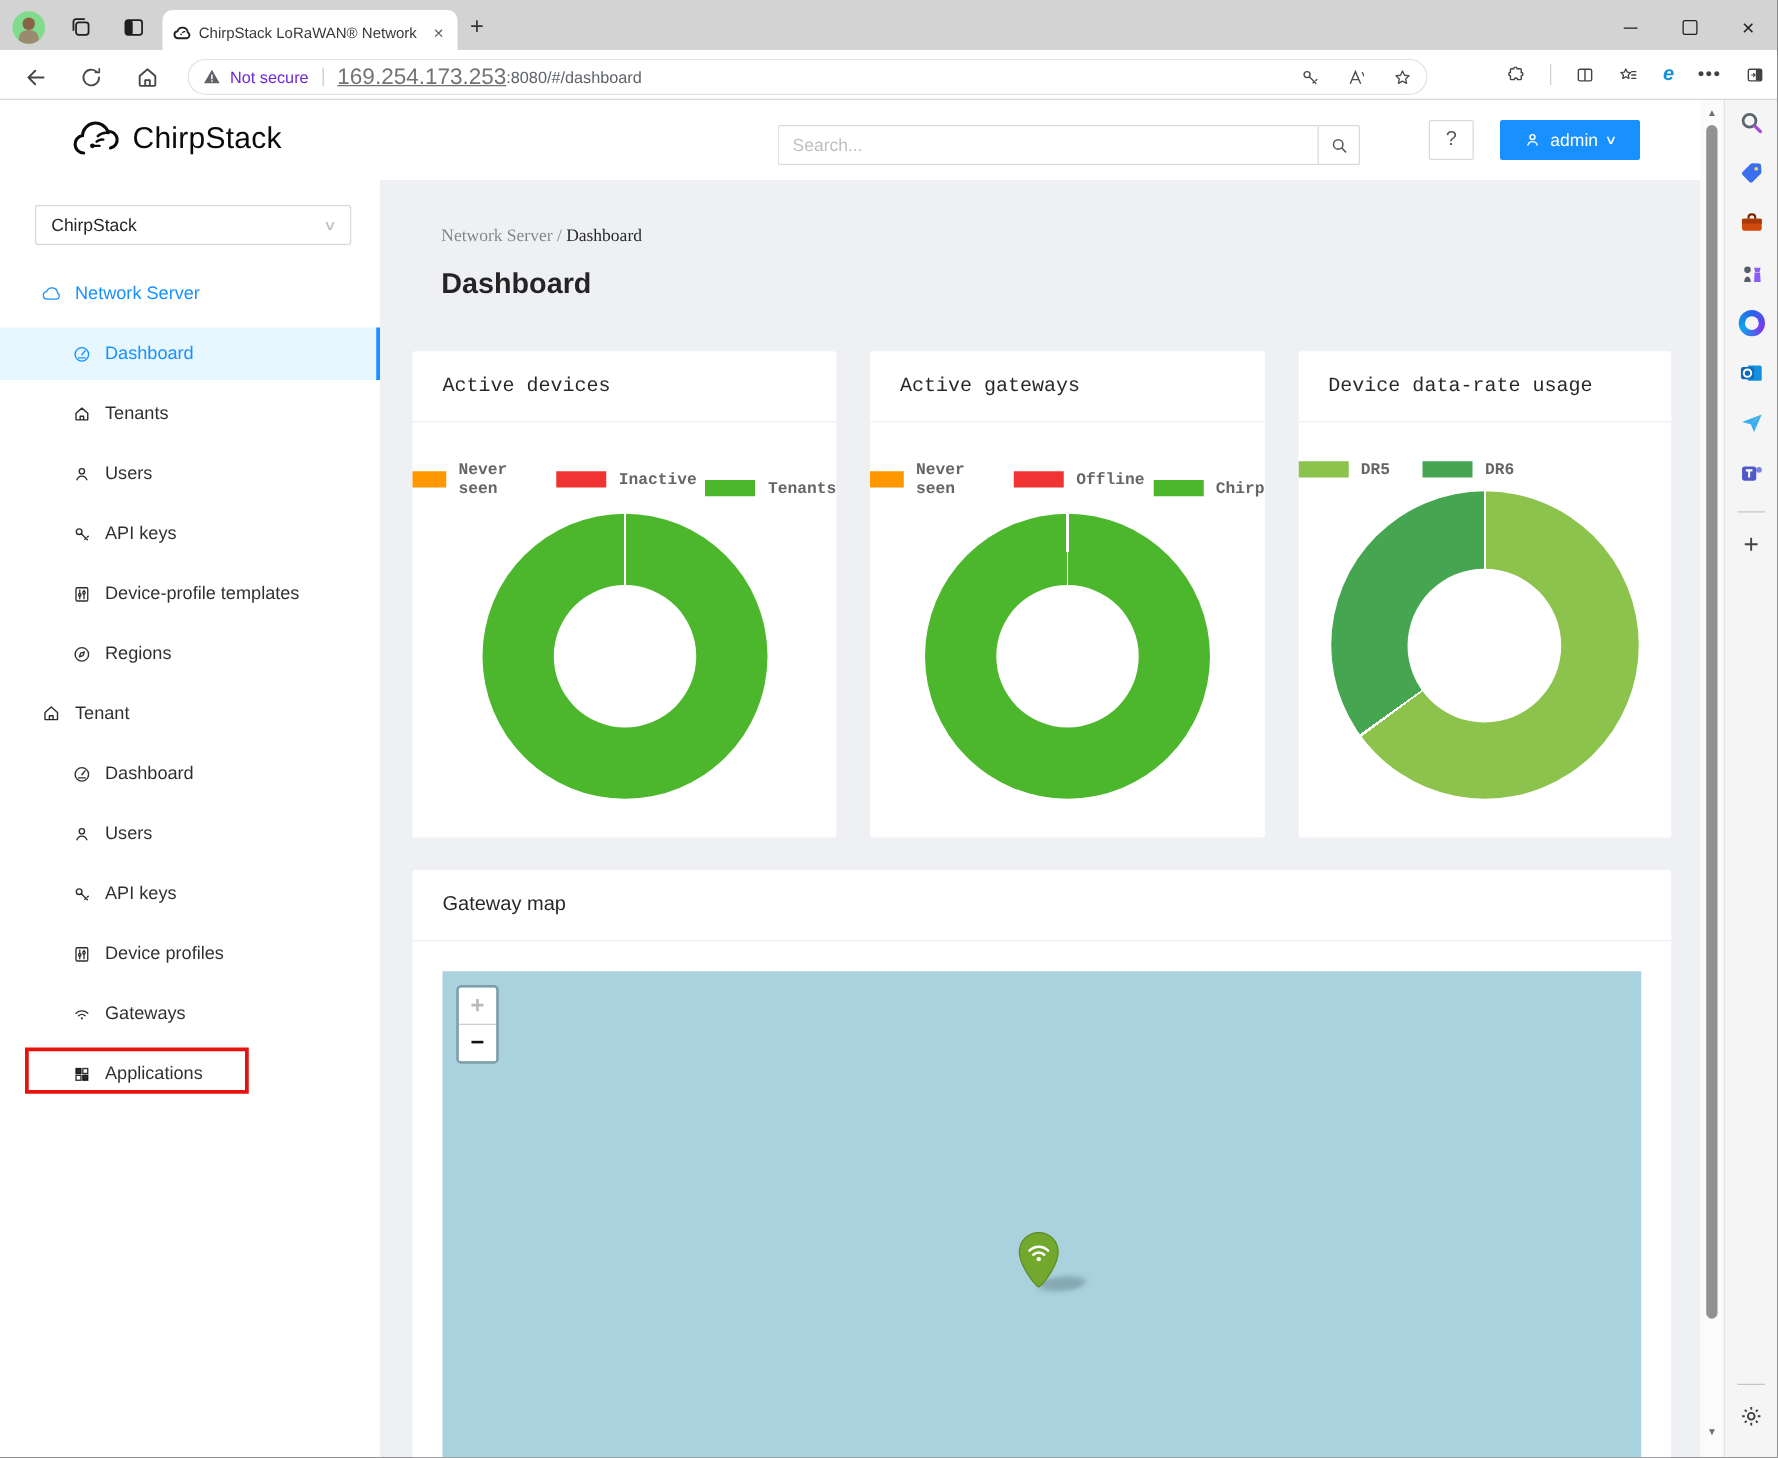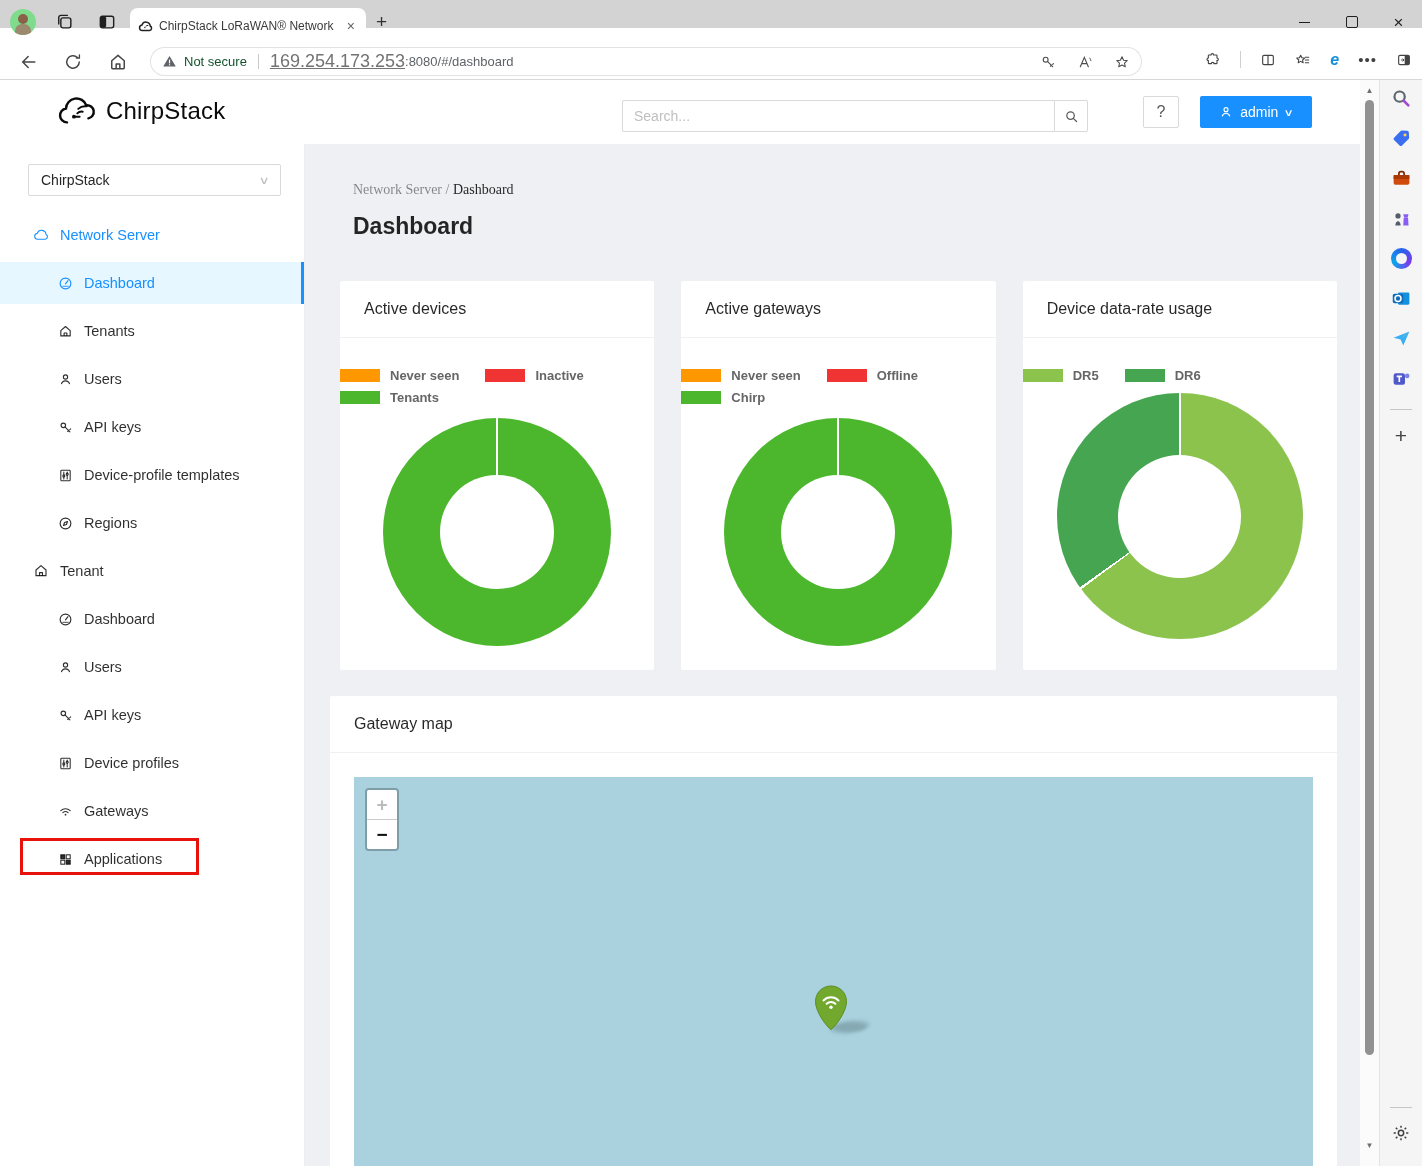--- a/index.html
+++ b/index.html
@@ -1,21 +1,21 @@
 <!DOCTYPE html>
 <html><head>
 <meta charset="utf-8">
 <style>
   html,body{margin:0;padding:0;background:#222;}
   #screen{position:relative;width:1422px;height:1166px;background:#fff;overflow:hidden;
           font-family:"Liberation Sans",sans-serif;-webkit-font-smoothing:antialiased;}
   svg{display:block}
 
   
-  .tabstrip{position:absolute;left:0;top:0;width:1422px;height:28px;background:#d3d3d3;}
+  .tabstrip{position:absolute;left:0;top:0;width:1422px;height:40px;background:#d3d3d3;}
   .avatar{position:absolute;left:10px;top:9px;width:26px;height:26px;border-radius:50%;
           background:#7fdc8d;overflow:hidden;cursor:pointer;}
   .avatar .head{position:absolute;left:8px;top:5px;width:10px;height:10px;border-radius:50%;background:#8a6248;}
   .avatar .body{position:absolute;left:5px;top:15px;width:16px;height:12px;border-radius:7px 7px 0 0;background:#9b8a6d;}
   .chip-ic{position:absolute;top:12px;width:20px;height:20px;color:#1f1f1f;}
   .tab{position:absolute;left:130px;top:8px;width:236px;height:36px;background:#fff;
        border-radius:8px 8px 0 0;display:flex;align-items:center;padding:0 8px;box-sizing:border-box;}
   .tab-title{flex:1;font-size:12px;color:#3a3a3a;white-space:nowrap;overflow:hidden;text-overflow:ellipsis;margin:0 6px;}
   .tab-close{font-size:14px;color:#5f6368;padding:0 3px;cursor:pointer;}
   .newtab{position:absolute;left:376px;top:12px;font-size:19px;line-height:19px;color:#333;cursor:pointer;}
@@ -24,21 +24,21 @@
   .min-glyph{display:block;width:11px;height:0;border-top:1.5px solid #1f1f1f;}
   .max-glyph{display:block;width:10px;height:10px;border:1.5px solid #1f1f1f;border-radius:2px;}
   .close-glyph{font-size:17px;line-height:17px;}
 
   
   .toolbar{position:absolute;left:0;top:44px;width:1422px;height:36px;background:#fff;
            border-bottom:1px solid #d8d8d8;box-sizing:border-box;}
   .nav-ic{position:absolute;top:8px;width:20px;height:20px;color:#474747;cursor:pointer;}
   .addressbar{position:absolute;left:150px;top:3px;width:992px;height:29px;border-radius:15px;
               background:#fff;box-shadow:0 0 0 1px #e2e2e2 inset;display:flex;align-items:center;padding:0 12px;box-sizing:border-box;}
-  .sec-label{font-size:13px;color:#14532d;margin-left:7px;}
+  .sec-label{font-size:13px;color:#6d28d9;margin-left:7px;}
   .url-divider{width:1px;height:15px;background:#c9c9c9;margin:0 11px;}
   .url-host{font-size:18px;color:#737373;text-decoration:underline;}
   .url-rest{font-size:13px;color:#5f6368;}
   .ab-icons{margin-left:auto;display:flex;align-items:center;gap:21px;color:#4d4d4d;}
   .tb-right{position:absolute;right:10px;top:7px;display:flex;align-items:center;gap:19px;color:#434343;}
   .tb-divider{width:1px;height:17px;background:#d0d0d0;}
   .ie-e{font-size:16px;font-weight:700;color:#1390d8;font-style:italic;line-height:16px;}
   .dots{font-size:15px;letter-spacing:1px;color:#434343;}
 
   
@@ -83,26 +83,26 @@
   .mi.lv2{padding-left:58px;}
   .mi.sel{background:#e6f7ff;color:#1890ff;border-right:3px solid #1890ff;}
   .mi.sect-active{color:#1890ff;}
   .annotation{position:absolute;left:20px;top:694px;width:173px;height:31px;border:3px solid #e8120c;pointer-events:none;}
 
   
   .main{position:absolute;left:305px;top:144px;width:1055px;height:1022px;background:#eef0f3;overflow:hidden;}
   .breadcrumb{margin:38px 0 0 48px;font-size:14px;color:rgba(0,0,0,.45);font-family:Liberation Serif, serif;}
   .bc-cur{color:rgba(0,0,0,.85);}
   .page-title{margin:15px 0 0 48px;font-size:23px;font-weight:600;color:rgba(0,0,0,.85);}
-  .cards{display:flex;gap:27px;margin:41px 23px 0 35px;}
+  .cards{display:flex;gap:27px;margin:41px 23px 0 25px;font-family:Liberation Mono, monospace;}
   .card{flex:1;background:#fff;border-radius:2px;}
   .card-h{height:56px;line-height:56px;padding:0 24px;font-size:16px;font-weight:500;color:rgba(0,0,0,.85);
           border-bottom:1px solid #f0f0f0;}
   .card-b{position:relative;height:332px;}
-  .legend{padding-top:30px;display:flex;flex-direction:column;align-items:flex-start;gap:7px;}
+  .legend{padding-top:30px;display:flex;flex-direction:row;align-items:flex-end;gap:7px;}
   .legend-row{display:flex;gap:26px;}
   .legend-item{display:flex;align-items:center;gap:10px;font-size:13px;font-weight:700;color:#666;cursor:pointer;}
   .swatch{width:40px;height:13px;}
   .donut{position:relative;width:228px;height:228px;border-radius:50%;margin:13px auto 0;}
   .donut.big{width:246px;height:246px;margin-top:10px;}
   .donut::after{content:"";position:absolute;inset:25%;background:#fff;border-radius:50%;}
 
   .map-card{margin:26px 23px 0 25px;background:#fff;border-radius:2px;height:620px;}
   .map{position:relative;margin:24px;height:500px;background:#a9d2de;overflow:hidden;}
   .zoomctl{position:absolute;left:11px;top:11px;width:30px;border:2px solid rgba(0,0,0,.25);border-radius:4px;overflow:hidden;}

